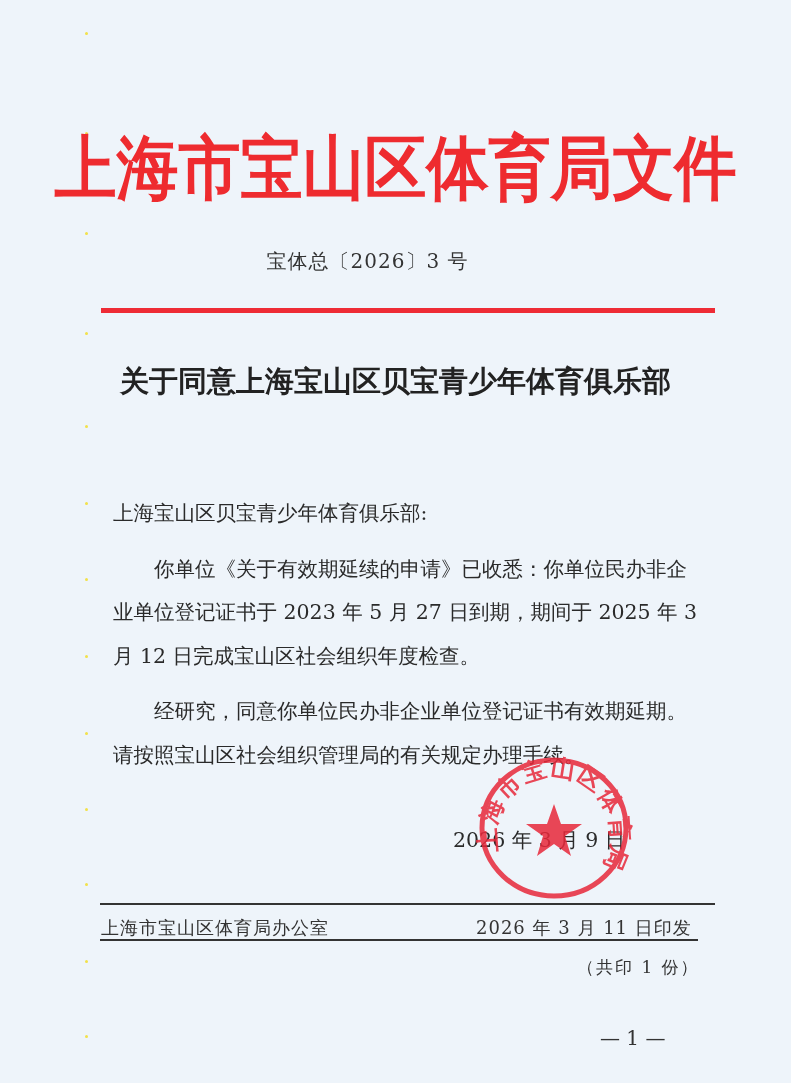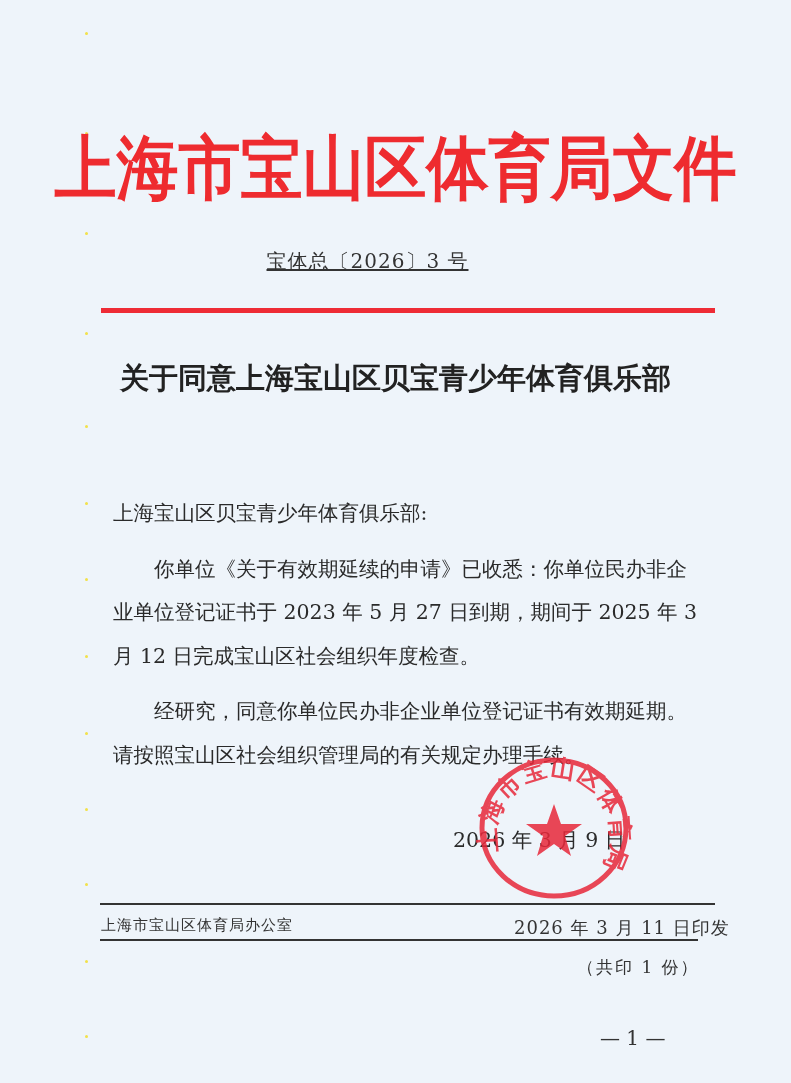--- a/index.html
+++ b/index.html
@@ -12,40 +12,40 @@
     .abs { position: absolute; }
     .dot { position: absolute; left: 85px; width: 3px; height: 3px; background: #f2e14a; border-radius: 50%; }
     .org-title {
       left: 0; width: 791px; top: 128px; text-align: center;
       font-family: "DejaVu Sans", "Liberation Sans", sans-serif;
       font-size: 62px; font-weight: bold; color: #ee2b2f; letter-spacing: 0px;
       line-height: 80px; transform: scaleY(1.12);
     }
     .doc-no {
       left: 0; width: 735px; top: 248px; text-align: center;
-      font-size: 20px; color: #333; letter-spacing: 1px; text-decoration: underline;
+      font-size: 20px; color: #333; letter-spacing: 1px;
     }
     .red-rule { left: 101px; top: 308px; width: 614px; height: 5px; background: #ee2b35; }
     .subject {
       left: 0; width: 791px; top: 362px; text-align: center;
-      font-family: Liberation Mono, monospace;
+      font-family: Liberation Serif, serif;
       font-weight: bold; font-size: 29px; line-height: 38px; color: #222;
     }
     .body-text {
       left: 101px; width: 610px; top: 480px;
       font-size: 20.5px; line-height: 43.6px; color: #2a2a2a;
     }
     .body-text p { margin: 12px; }
     .indent { text-indent: 41px; }
     .date-sign { left: 453px; top: 826px; font-size: 20.5px; color: #2a2a2a; z-index: 1; }
     .seal { left: 474px; top: 752px; width: 160px; height: 148px; z-index: 2; opacity: 0.85; }
     .rule-top { left: 100px; top: 903px; width: 615px; height: 2px; background: #333; }
     .rule-bottom { left: 100px; top: 939px; width: 598px; height: 1.5px; background: #333; }
-    .footer-issuer { left: 101px; top: 916px; font-size: 15px; color: #333; letter-spacing: 1px; }
-    .footer-date { left: 514px; top: 916px; font-size: 18px; color: #333; letter-spacing: 1px; }
+    .footer-issuer { left: 101px; top: 916px; font-size: 18px; color: #333; letter-spacing: 1px; }
+    .footer-date { left: 476px; top: 916px; font-size: 18px; color: #333; letter-spacing: 1px; }
     .copies { left: 577px; top: 956px; font-size: 17px; color: #333; letter-spacing: 2px; }
     .page-no { left: 600px; top: 1026px; font-size: 20px; color: #333; }
   </style>
 </head>
 <body>
 
 <div class="dot" style="top:32px"></div>
 <div class="dot" style="top:132px"></div>
 <div class="dot" style="top:232px"></div>
 <div class="dot" style="top:332px"></div>

